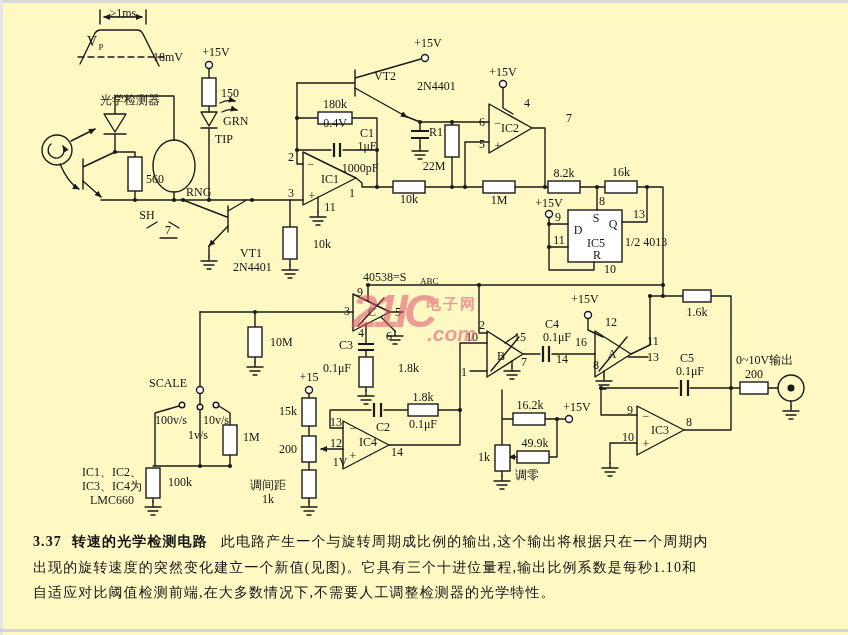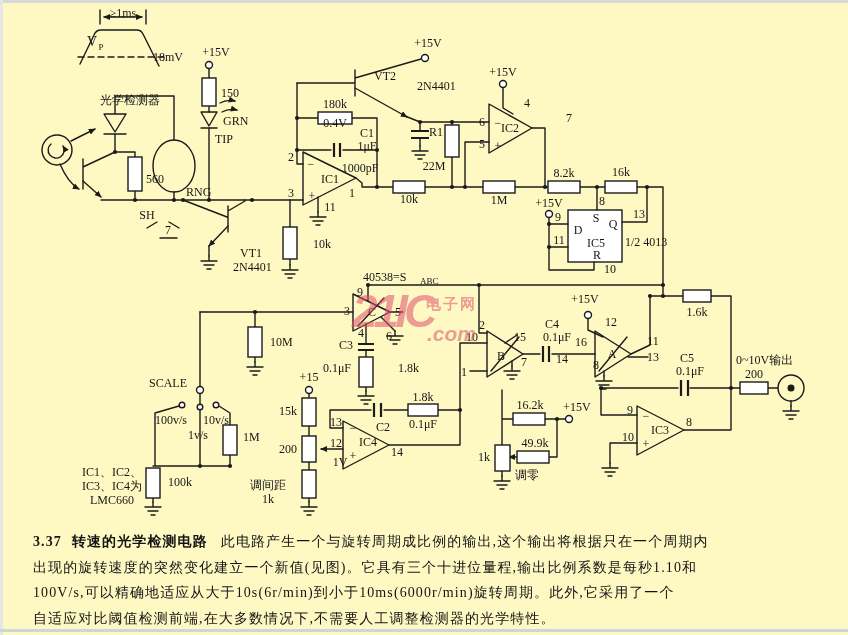--- a/index.html
+++ b/index.html
@@ -372,18 +372,17 @@
 
   <div class="wm">
     <span class="wm-big">21IC</span>
     <span class="wm-cn">电子网</span>
     <span class="wm-com">.com</span>
   </div>
 
   <div class="caption">
     <div class="cap-line"><span class="cap-b">3.37</span><span class="cap-b cap-title">转速的光学检测电路</span><span>此电路产生一个与旋转周期成比例的输出,这个输出将根据只在一个周期内</span></div>
     <div class="cap-line">出现的旋转速度的突然变化建立一个新值(见图)。它具有三个十进位量程,输出比例系数是每秒1.10和</div>
-    <div class="cap-line">100V/s,可以精确地适应从大于10s(6r/min)到小于10ms(6000r/min)旋转周期。此外,它采用了一个</div>
     <div class="cap-line">自适应对比阈值检测前端,在大多数情况下,不需要人工调整检测器的光学特性。</div>
   </div>
 
   <div class="edge-bottom"></div>
 </div>
 
 </body></html>

